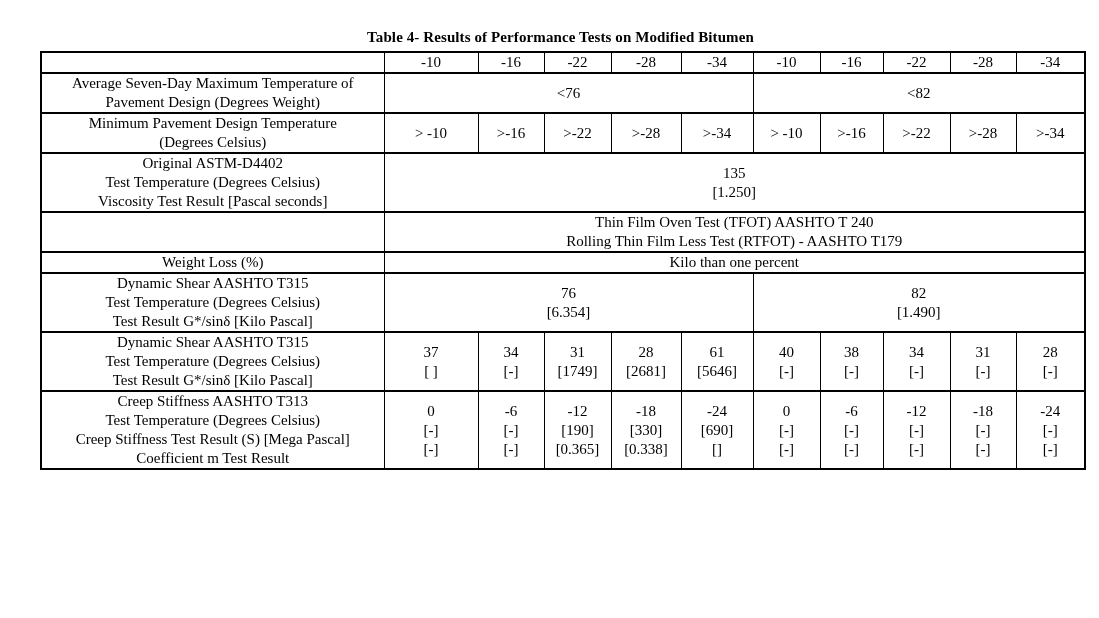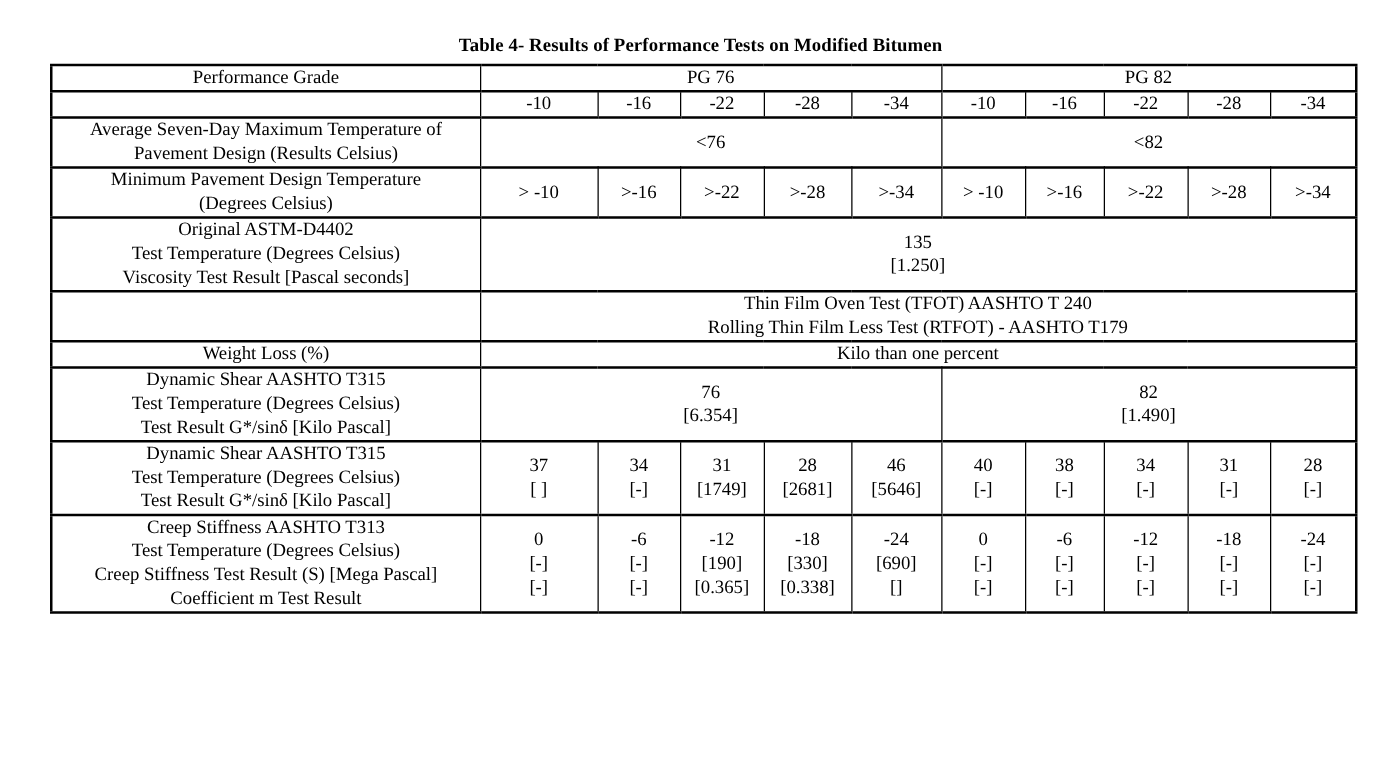--- a/index.html
+++ b/index.html
@@ -63,31 +63,20 @@
       <col style="width:72px">
       <col style="width:67px">
       <col style="width:63px">
       <col style="width:67px">
       <col style="width:66px">
       <col style="width:69px">
     </colgroup>
     <tbody>
         <tr>
           <td>
-            <div>Performance Grade</div>
-          </td>
-          <td colspan="5">
-            <div>PG 76</div>
-          </td>
-          <td colspan="5">
-            <div>PG 82</div>
-          </td>
-        </tr>
-        <tr>
-          <td>
             <div></div>
           </td>
           <td>
             <div>-10</div>
           </td>
           <td>
             <div>-16</div>
           </td>
           <td>
             <div>-22</div>
@@ -110,21 +99,21 @@
           <td>
             <div>-28</div>
           </td>
           <td>
             <div>-34</div>
           </td>
         </tr>
         <tr>
           <td>
             <div>Average Seven-Day Maximum Temperature of</div>
-            <div>Pavement Design (Results Celsius)</div>
+            <div>Pavement Design (Degrees Weight)</div>
           </td>
           <td colspan="5">
             <div>&lt;76</div>
           </td>
           <td colspan="5">
             <div>&lt;82</div>
           </td>
         </tr>
         <tr>
           <td>
@@ -221,21 +210,21 @@
           </td>
           <td>
             <div>31</div>
             <div>[1749]</div>
           </td>
           <td>
             <div>28</div>
             <div>[2681]</div>
           </td>
           <td>
-            <div>46</div>
+            <div>61</div>
             <div>[5646]</div>
           </td>
           <td>
             <div>40</div>
             <div>[-]</div>
           </td>
           <td>
             <div>38</div>
             <div>[-]</div>
           </td>

